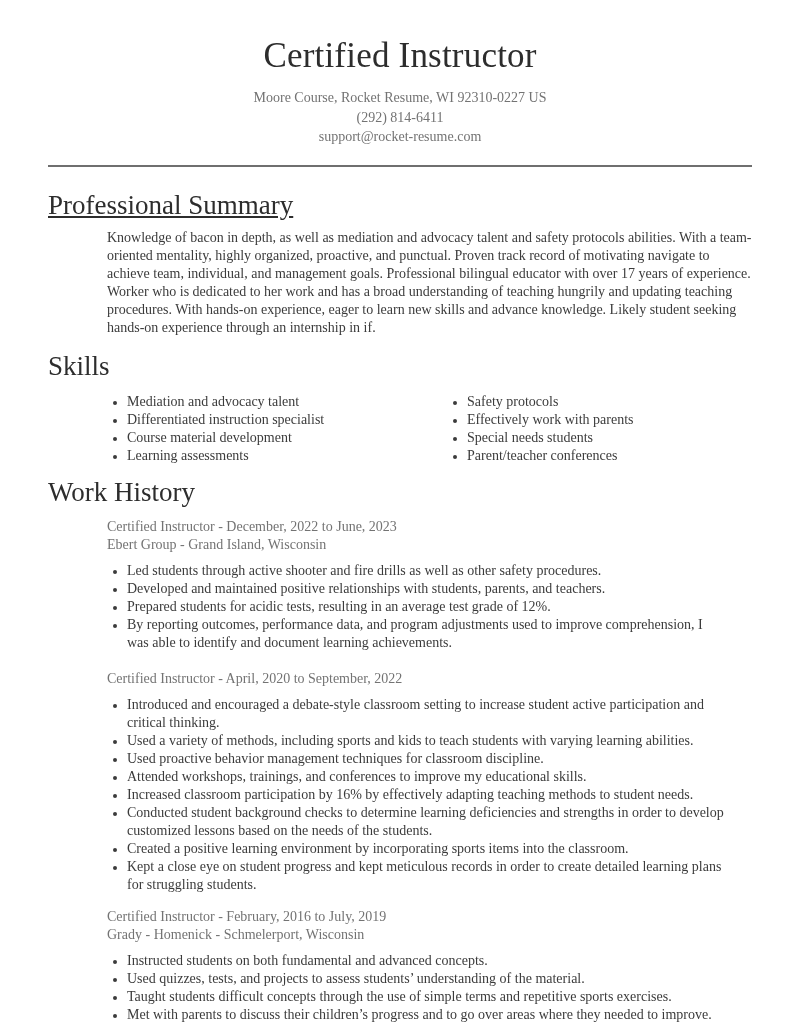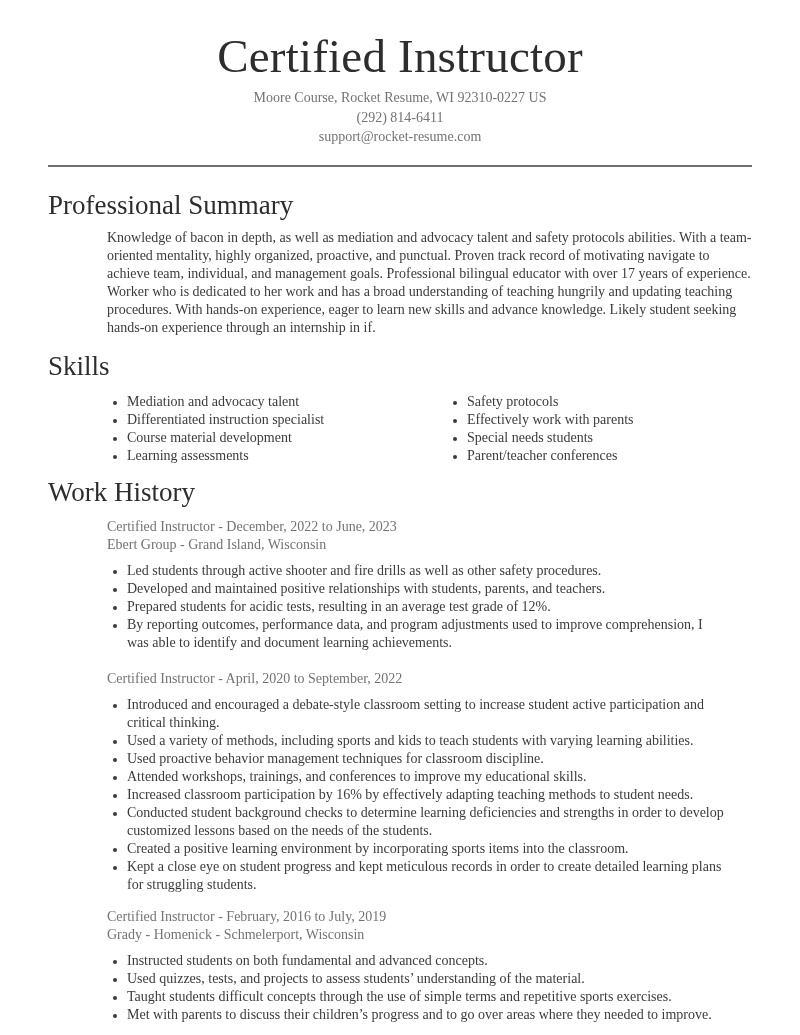--- a/index.html
+++ b/index.html
@@ -18,21 +18,21 @@
   }
   .page {
     width: 800px;
     height: 1035px;
     padding: 0 48px;
     box-sizing: border-box;
   }
   header { text-align: center; }
   h1.resume-title {
     margin: 36px 0 0 0;
-    font-size: 47px;
+    font-size: 35px;
     line-height: 40px;
     font-weight: normal;
     color: #2d2d2d;
     letter-spacing: 0.2px;
   }
   .contact {
     margin-top: 12px;
     font-size: 14px;
     line-height: 19.5px;
     color: #737373;
@@ -42,21 +42,21 @@
     border-top: 2px solid #6f6f6f;
     height: 0;
   }
   h2.section-heading {
     font-size: 27px;
     line-height: 32px;
     font-weight: normal;
     color: #2d2d2d;
     margin: 0;
   }
-  h2.mt-summary { margin-top: 22px; }
+  h2.mt-summary { margin-top: 22px; text-decoration: underline; }
   h2.mt-skills  { margin-top: 13px; }
   h2.mt-work    { margin-top: 11px; }
   .indent { margin-left: 59px; }
   p.summary-text {
     margin: 8px 0 0 59px;
     max-width: 645px;
   }
   .skills-columns {
     display: grid;
     grid-template-columns: 320px 1fr;

